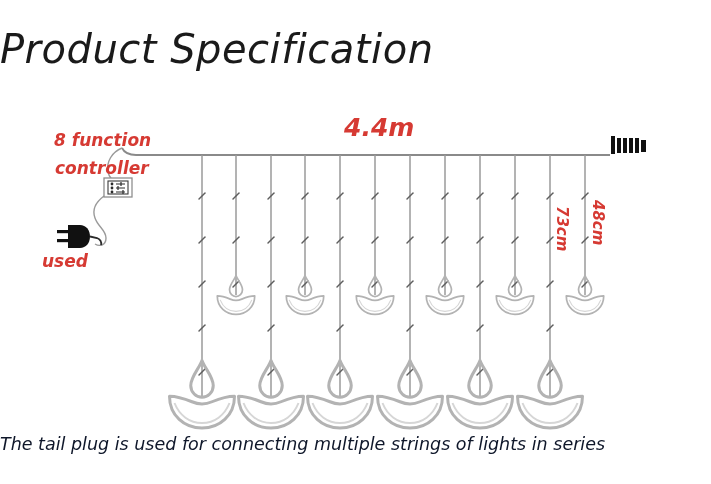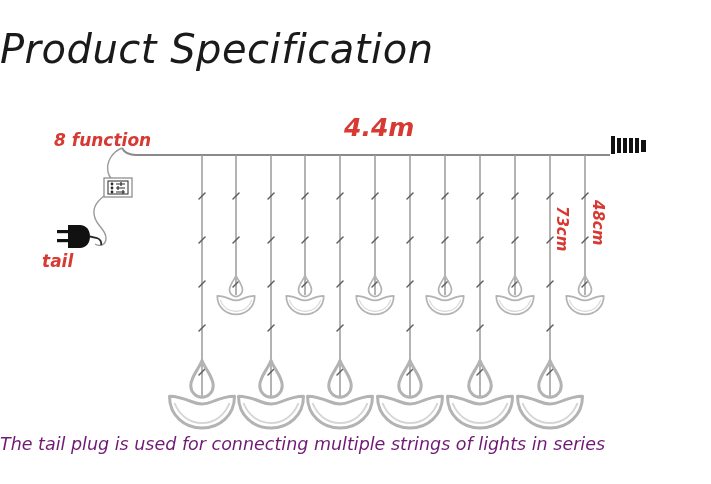--- a/index.html
+++ b/index.html
@@ -93,21 +93,21 @@
     top: 200px;
   }
 
   
   .caption {
     position: absolute;
     left: 0;
     top: 434px;
     width: 589px;
     text-align: center;
-    color: #701a75;
+    color: #0f172a;
     font-family: "DejaVu Sans", sans-serif;
     font-style: italic;
     font-weight: 400;
     font-size: 17.5px;
     white-space: nowrap;
   }
 
   
   #diagram {
     position: absolute;
@@ -279,22 +279,23 @@
       <rect x="623" y="138" width="4" height="15" fill="#111111"></rect>
       <rect x="629" y="138" width="4" height="15" fill="#111111"></rect>
       <rect x="635" y="138" width="4" height="15" fill="#111111"></rect>
       <rect x="641" y="140" width="5" height="12" fill="#111111"></rect>
     </g>
 
   </svg>
 
   <div class="red-label" id="label-8function">8 function</div>
 
-
-  <div class="red-label" id="label-plug">tail</div>
+  <div class="red-label" id="label-controller">controller</div>
+
+  <div class="red-label" id="label-plug">used</div>
 
   <div class="red-label" id="label-length">4.4m</div>
 
 
   <div class="red-label vert-dim" id="label-73cm">73cm</div>
 
   <div class="red-label vert-dim" id="label-48cm">48cm</div>
 
   <div class="caption">The tail plug is used for connecting multiple strings of lights in series</div>
 

